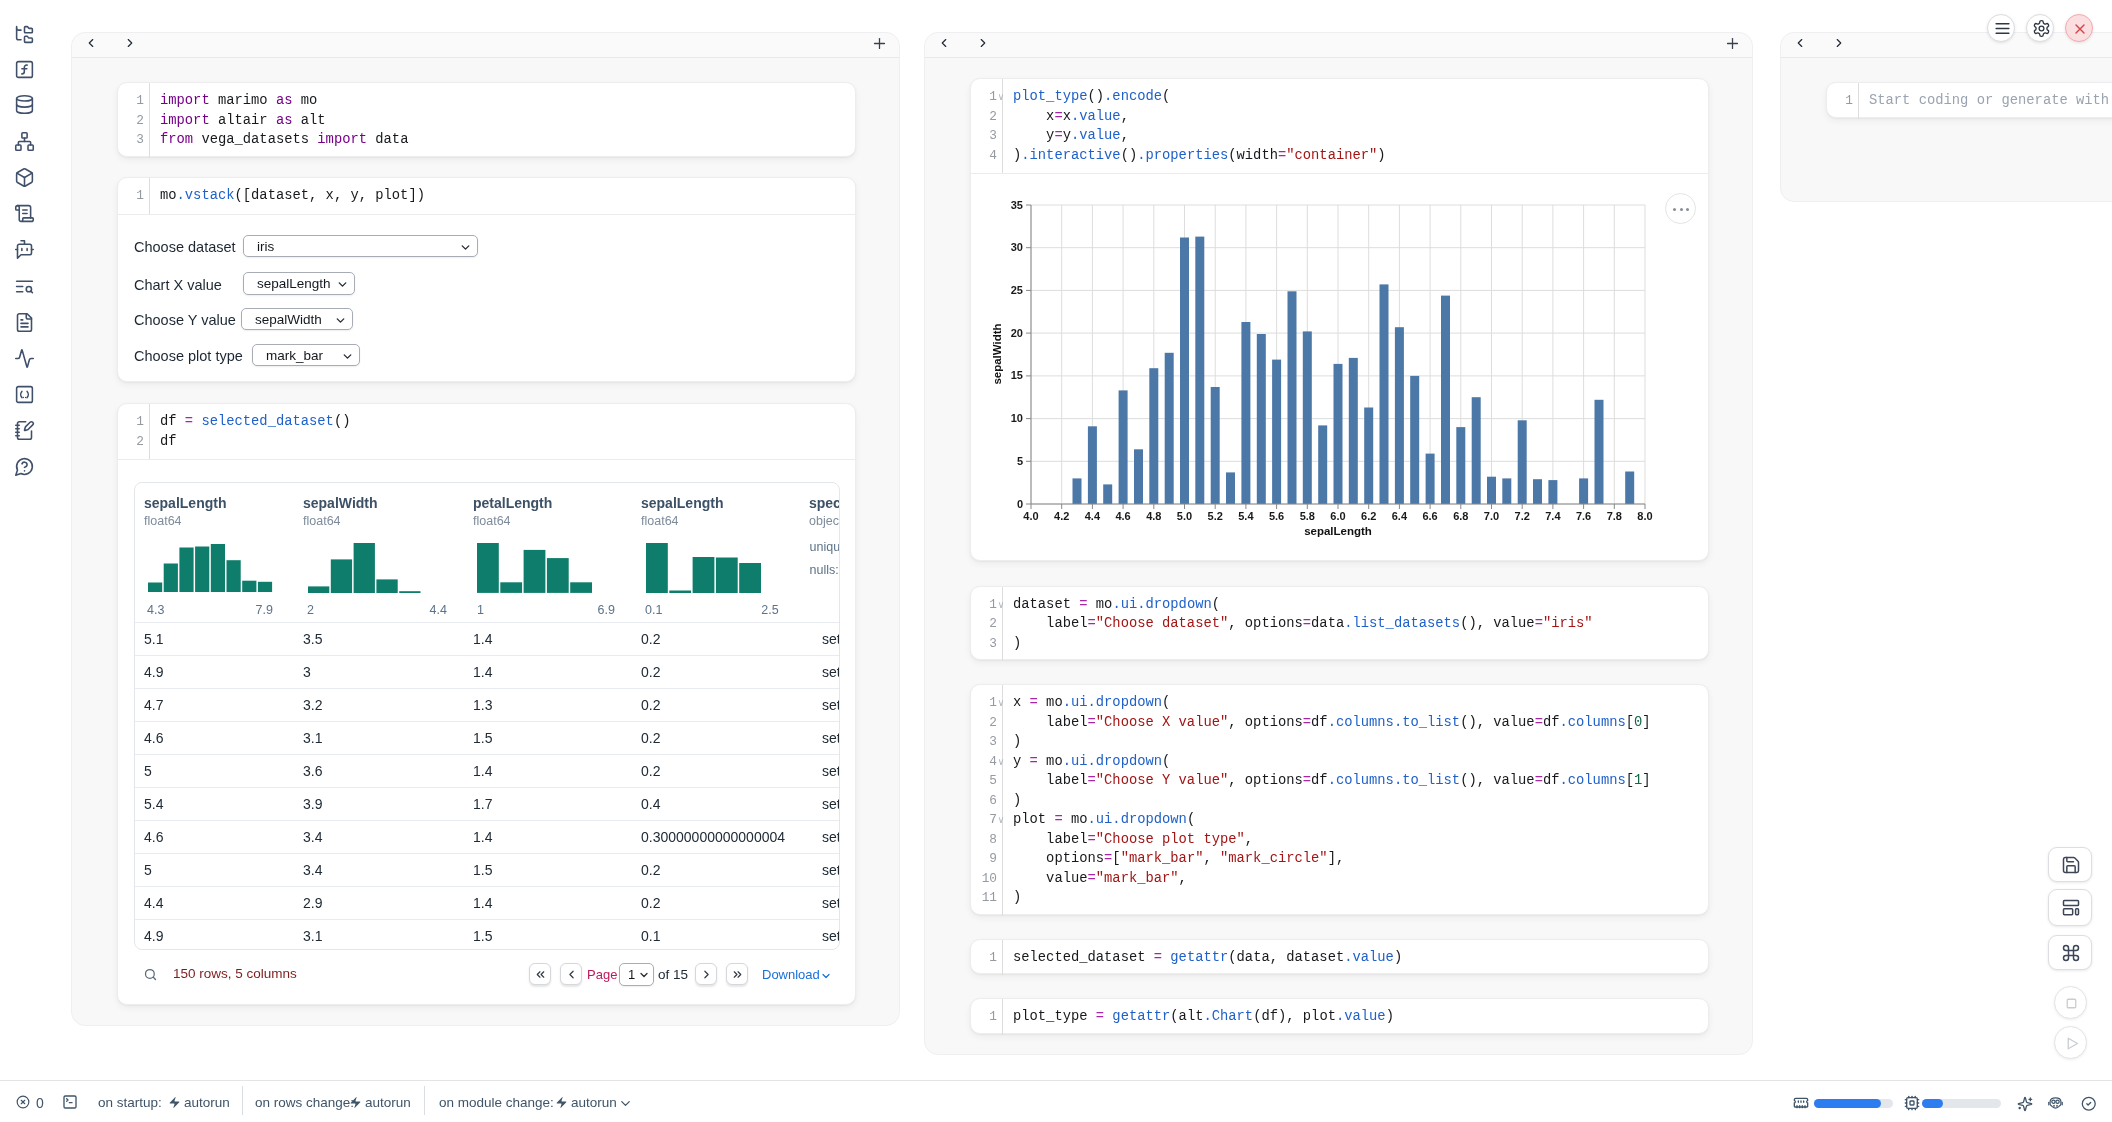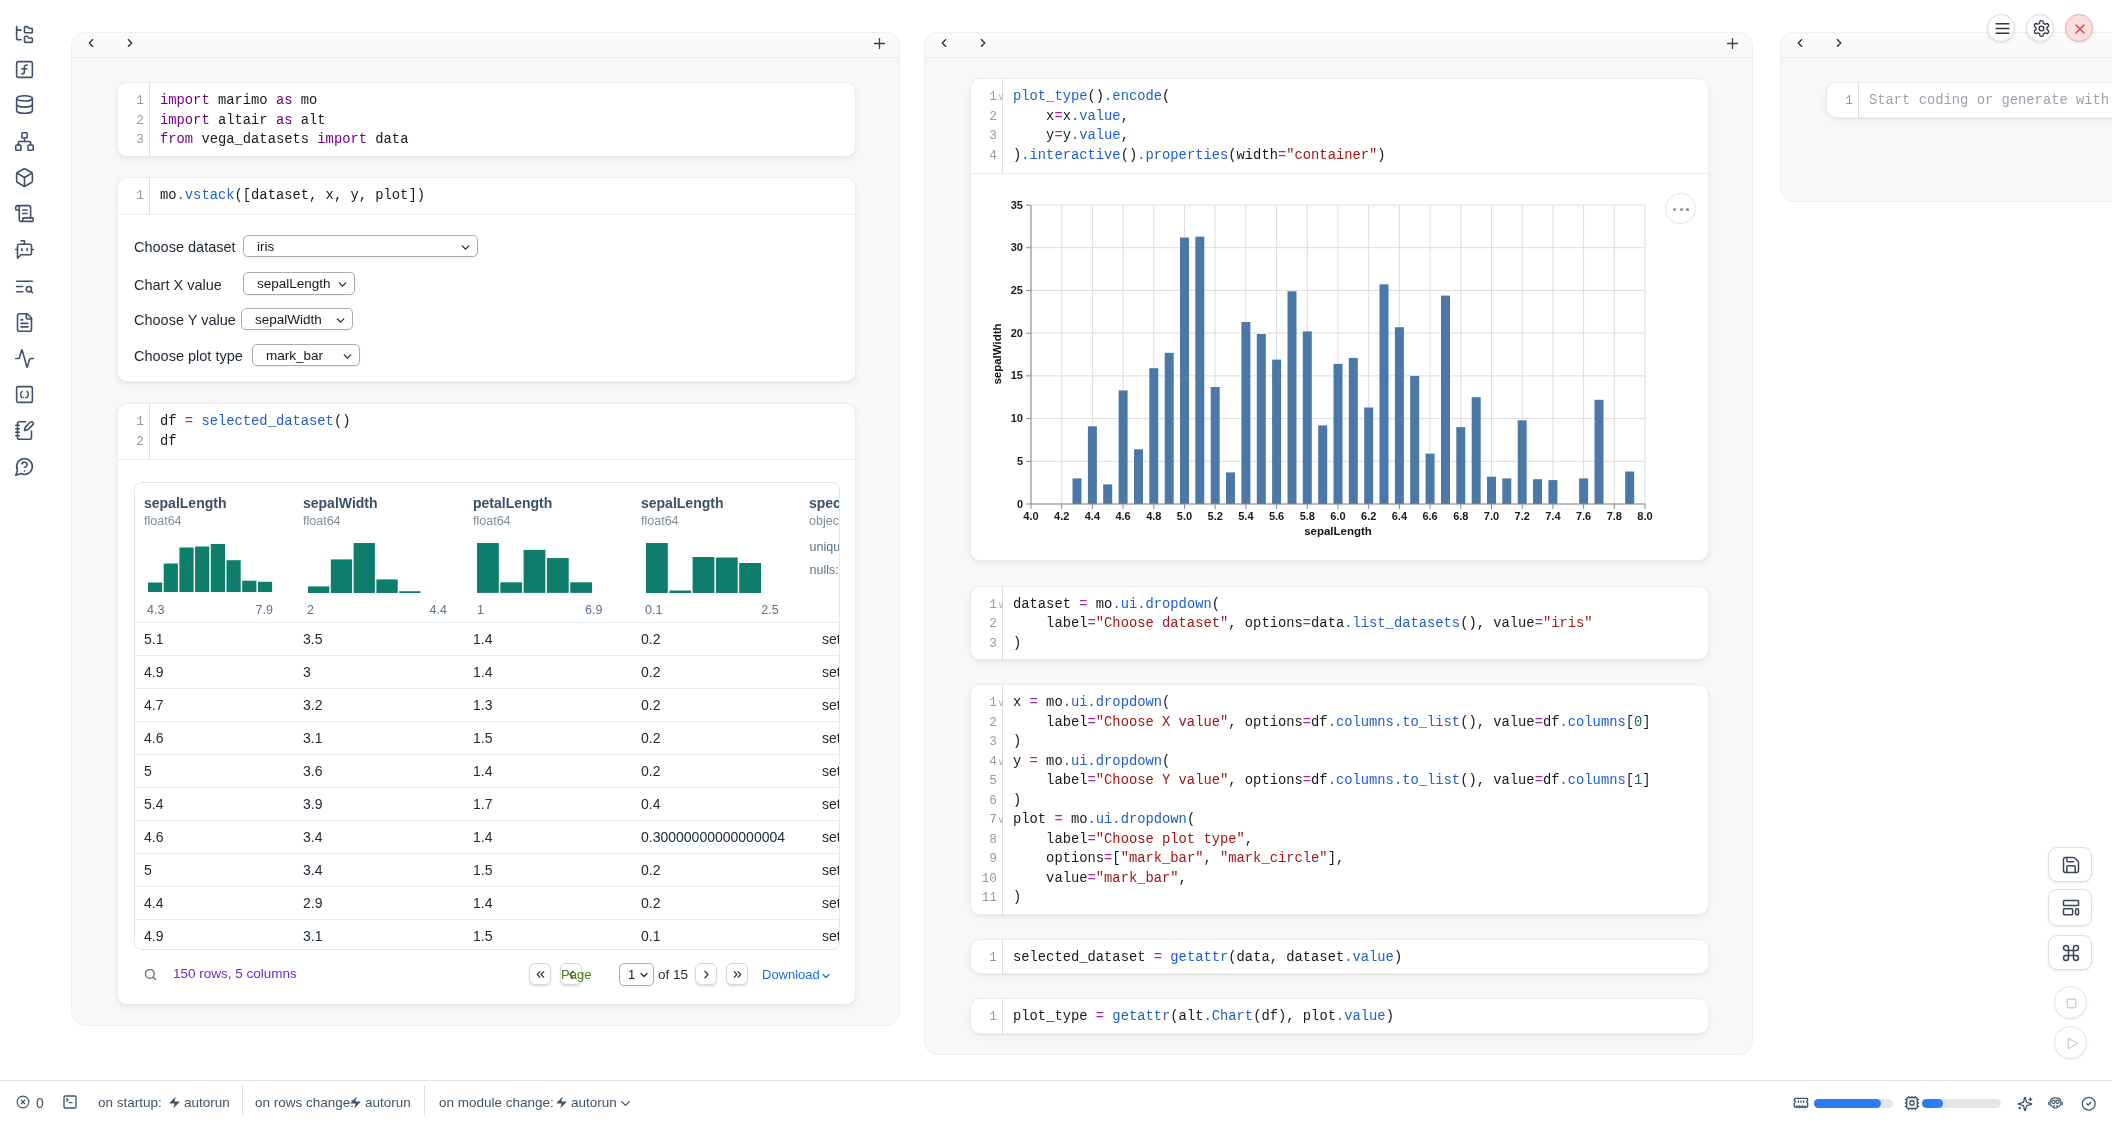--- a/index.html
+++ b/index.html
@@ -256,21 +256,21 @@
           <rect x="23.3" y="47.5" width="21.8" height="2.5" fill="#0e7d6b"></rect>
           <rect x="46.6" y="14.0" width="21.8" height="36.0" fill="#0e7d6b"></rect>
           <rect x="69.9" y="14.5" width="21.8" height="35.5" fill="#0e7d6b"></rect>
           <rect x="93.2" y="20.0" width="21.8" height="30.0" fill="#0e7d6b"></rect>
         </svg>
         <div class="abs hlab" style="left:12px;top:120px">4.3</div>
         <div class="abs hlab" style="left:108px;top:120px;width:30px;text-align:right">7.9</div>
         <div class="abs hlab" style="left:172px;top:120px">2</div>
         <div class="abs hlab" style="left:282px;top:120px;width:30px;text-align:right">4.4</div>
         <div class="abs hlab" style="left:342px;top:120px">1</div>
-        <div class="abs hlab" style="left:450px;top:120px;width:30px;">6.9</div>
+        <div class="abs hlab" style="left:450px;top:120px;width:30px;text-align:right">6.9</div>
         <div class="abs hlab" style="left:510px;top:120px">0.1</div>
         <div class="abs hlab" style="left:620px;top:120px;width:30px;text-align:center">2.5</div>
         <div class="row" style="top:138.6px">
           <div style="left:9px">5.1</div>
           <div style="left:168px">3.5</div>
           <div style="left:338px">1.4</div>
           <div style="left:506px">0.2</div>
           <div style="left:687px">setosa</div>
         </div>
         <div class="row" style="top:171.6px">
@@ -334,29 +334,29 @@
           <div style="left:168px">3.1</div>
           <div style="left:338px">1.5</div>
           <div style="left:506px">0.1</div>
           <div style="left:687px">setosa</div>
         </div>
       </div>
       <svg class="ic abs" style="left:25px;top:507px" width="15" height="15" viewBox="0 0 24 24" fill="none" stroke="#5a6a7a" stroke-width="2" stroke-linecap="round" stroke-linejoin="round">
         <circle cx="11" cy="11" r="7"></circle>
         <path d="m20 20-3.5-3.5"></path>
       </svg>
-      <div class="abs" style="left:55px;top:506px;font-size:13.5px;color:#6d28d9">150 rows, 5 columns</div>
+      <div class="abs" style="left:55px;top:506px;font-size:13.5px;color:#7f1d1d">150 rows, 5 columns</div>
       <div class="pgbtn" style="left:411px;top:503px"><svg width="13" height="13" viewBox="0 0 24 24" fill="none" stroke="#333a44" stroke-width="2.2" stroke-linecap="round" stroke-linejoin="round" style="margin-top:4px">
           <path d="m11 17-5-5 5-5"></path>
           <path d="m18 17-5-5 5-5"></path>
         </svg></div>
       <div class="pgbtn" style="left:442px;top:503px"><svg width="13" height="13" viewBox="0 0 24 24" fill="none" stroke="#333a44" stroke-width="2.2" stroke-linecap="round" stroke-linejoin="round" style="margin-top:4px">
           <path d="m15 18-6-6 6-6"></path>
         </svg></div>
-      <div class="abs" style="left:443px;top:507px;font-size:13px;color:#4d7c0f">Page</div>
+      <div class="abs" style="left:469px;top:507px;font-size:13px;color:#be185d">Page</div>
       <div class="sel" style="left:501px;top:503px;width:35px;height:22.5px;font-size:13px">
         <span style="left:8px">1</span>
         <svg style="right:3px" width="12" height="12" viewBox="0 0 24 24" fill="none" stroke="#2a2f36" stroke-width="2.6" stroke-linecap="round">
           <path d="m6 9 6 6 6-6"></path>
         </svg>
       </div>
       <div class="abs" style="left:540px;top:507px;font-size:13.5px;color:#222c38">of 15</div>
       <div class="pgbtn" style="left:577px;top:503px"><svg width="13" height="13" viewBox="0 0 24 24" fill="none" stroke="#333a44" stroke-width="2.2" stroke-linecap="round" stroke-linejoin="round" style="margin-top:4px">
           <path d="m9 18 6-6-6-6"></path>
         </svg></div>

